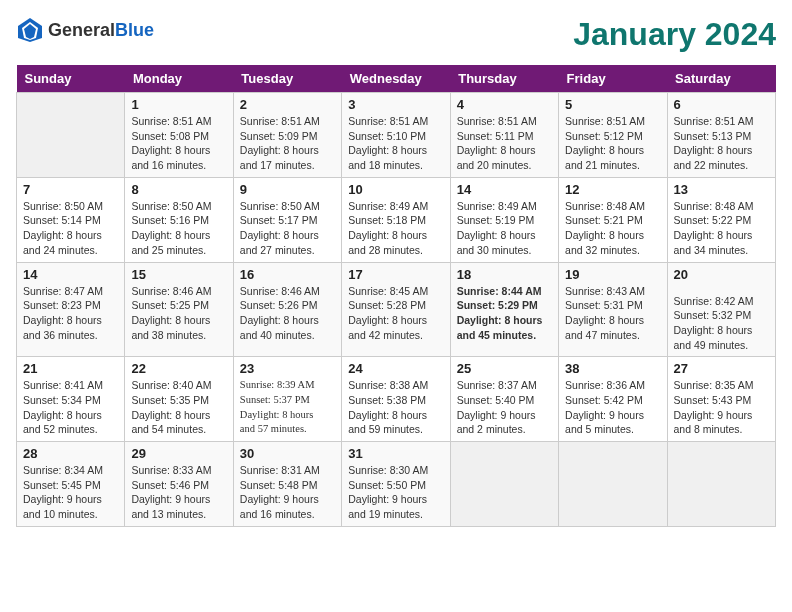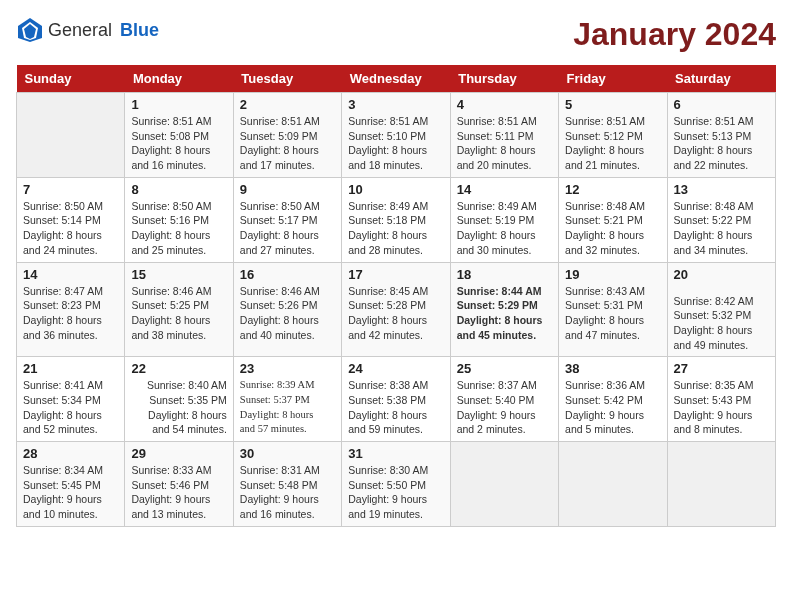--- a/index.html
+++ b/index.html
@@ -24,33 +24,33 @@
       width: 28px;
       height: 28px;
       margin-right: 4px;
     }
     .title-block {
       text-align: right;
     }
     .calendar-title {
       font-size: 32px;
       font-weight: bold;
-      color: #7f1d1d;
+      color: #0f766e;
     }
     .calendar-subtitle {
       font-size: 16px;
       color: #555;
     }
     table {
       width: 100%;
       border-collapse: collapse;
       font-size: 11px;
     }
     thead tr th {
-      background-color: #b91c1c;
+      background-color: #701a75;
       color: #fff;
       text-align: left;
       padding: 6px 8px;
       font-size: 13px;
       font-weight: bold;
     }
     tbody tr td {
       border: 1px solid #ccc;
       vertical-align: top;
       padding: 4px 6px;
@@ -84,21 +84,21 @@
 <body>
 
 <div class="header">
   <div class="logo">
     <svg class="logo-icon" viewBox="0 0 28 28">
       <polygon points="14,2 26,10 26,22 14,26 2,22 2,10" fill="#1565c0"></polygon>
       <polygon points="14,6 22,12 20,22 14,24 8,22 6,12" fill="#fff"></polygon>
       <polygon points="14,8 20,13 18,21 14,23 10,21 8,13" fill="#1565c0"></polygon>
     </svg>
     <div>
-      <span style="font-size:18px;font-weight:normal;color:#333;">General</span><span style="font-size:18px;font-weight:bold;color:#1565c0;padding-left:8px;">Blue</span>
+      <span style="font-size:18px;font-weight:bold;color:#333;">General</span><span style="font-size:18px;font-weight:bold;color:#1565c0;">Blue</span>
     </div>
   </div>
   <div class="title-block">
     <div class="calendar-title">January 2024</div>
   </div>
 </div>
 
 <table>
   <thead>
     <tr>
@@ -262,21 +262,21 @@
       <tr>
         <td>
           <span class="day-num">21</span>
           <div class="day-info" style="white-space: pre-line;">Sunrise: 8:41 AM
 Sunset: 5:34 PM
 Daylight: 8 hours
 and 52 minutes.</div>
         </td>
         <td>
           <span class="day-num">22</span>
-          <div class="day-info" style="white-space: pre-line; text-align: right;">Sunrise: 8:40 AM
+          <div class="day-info" style="white-space: pre-line;">Sunrise: 8:40 AM
 Sunset: 5:35 PM
 Daylight: 8 hours
 and 54 minutes.</div>
         </td>
         <td>
           <span class="day-num">23</span>
           <div class="day-info" style="white-space: pre-line; font-family: Liberation Serif, serif;">Sunrise: 8:39 AM
 Sunset: 5:37 PM
 Daylight: 8 hours
 and 57 minutes.</div>

